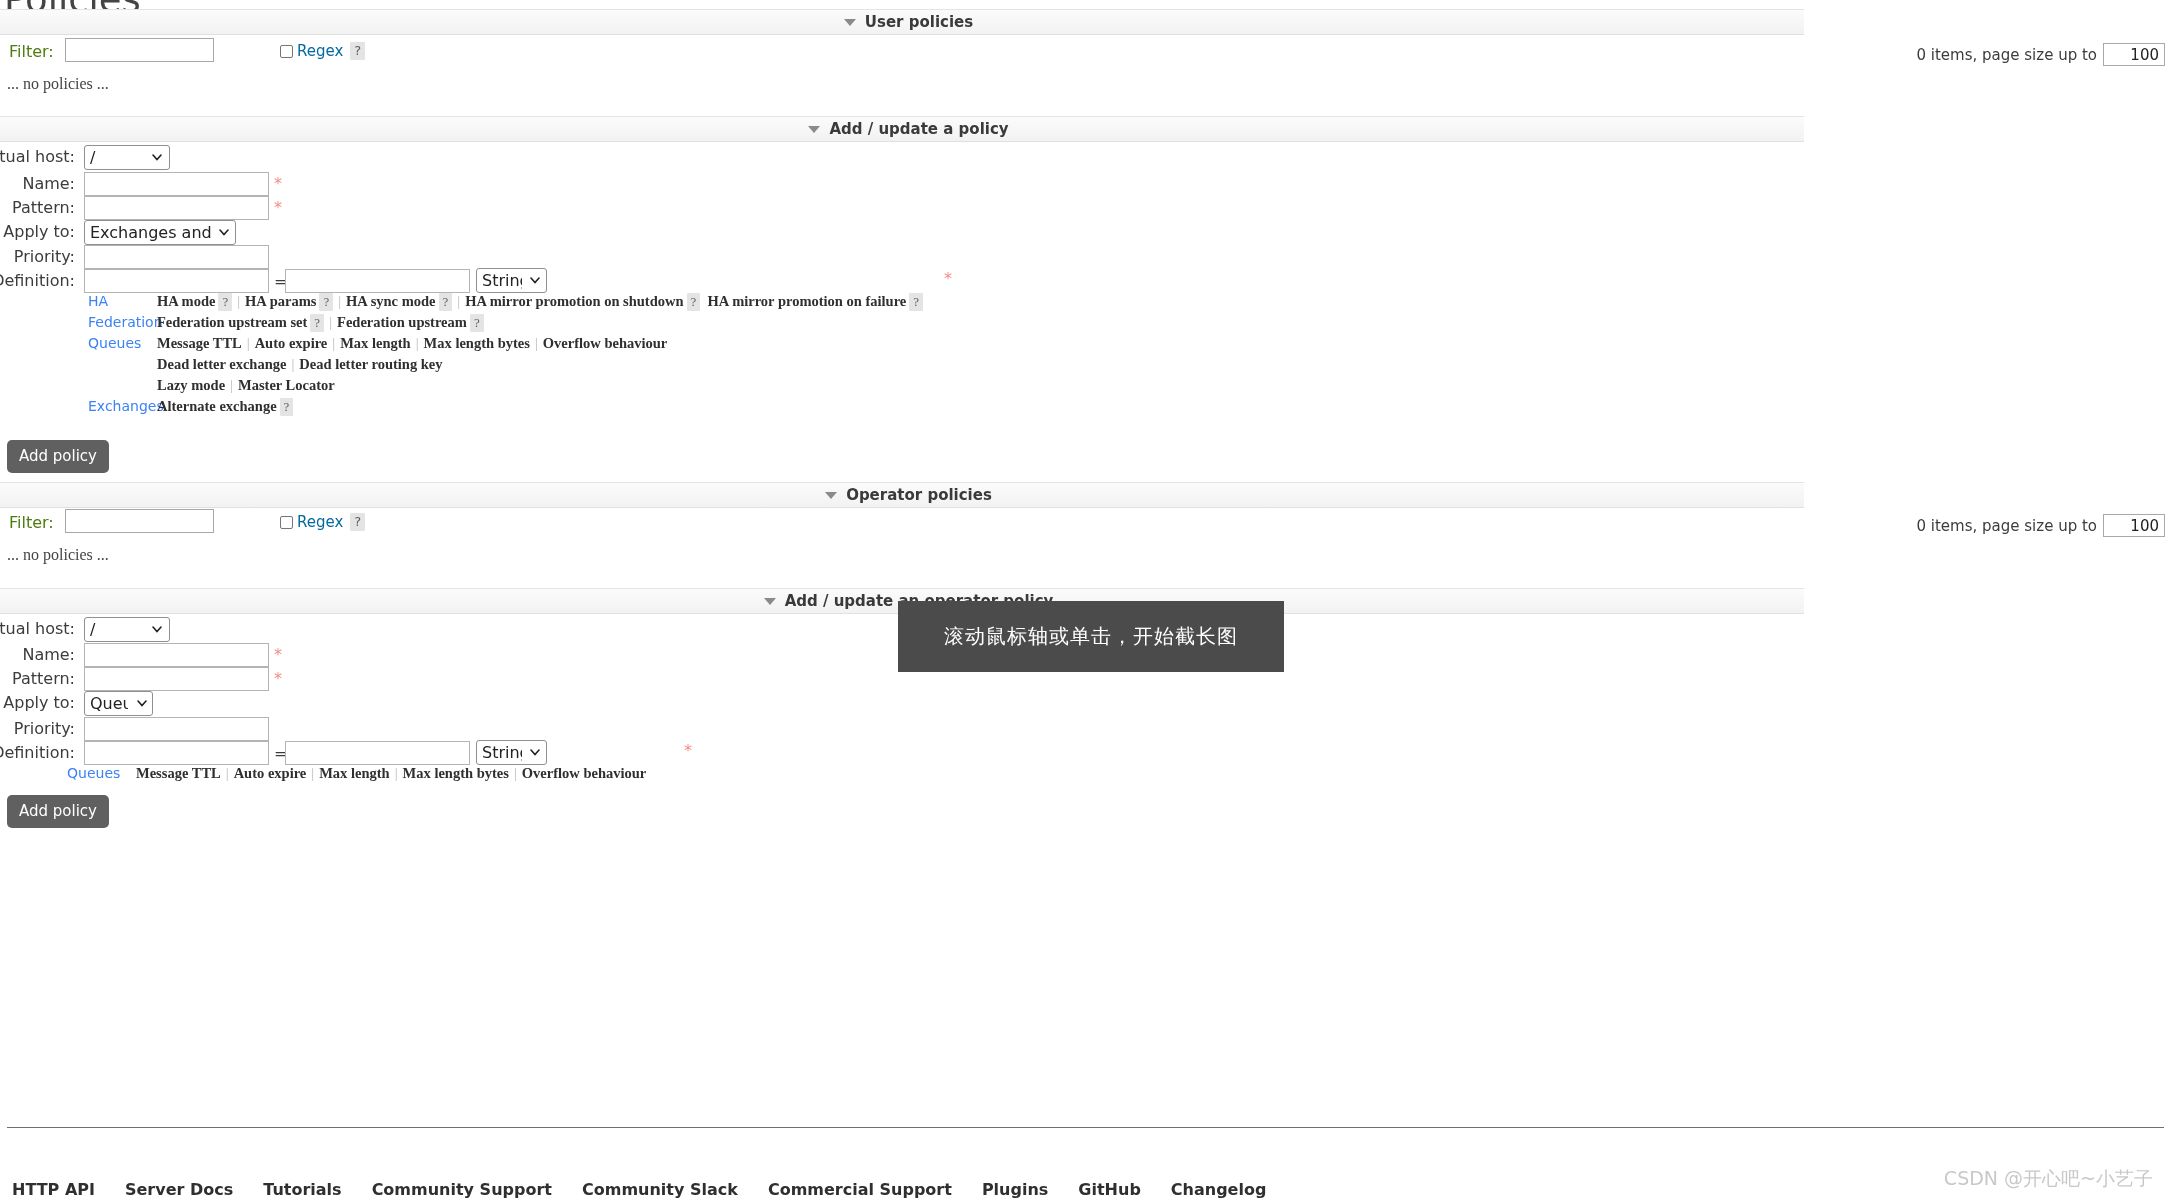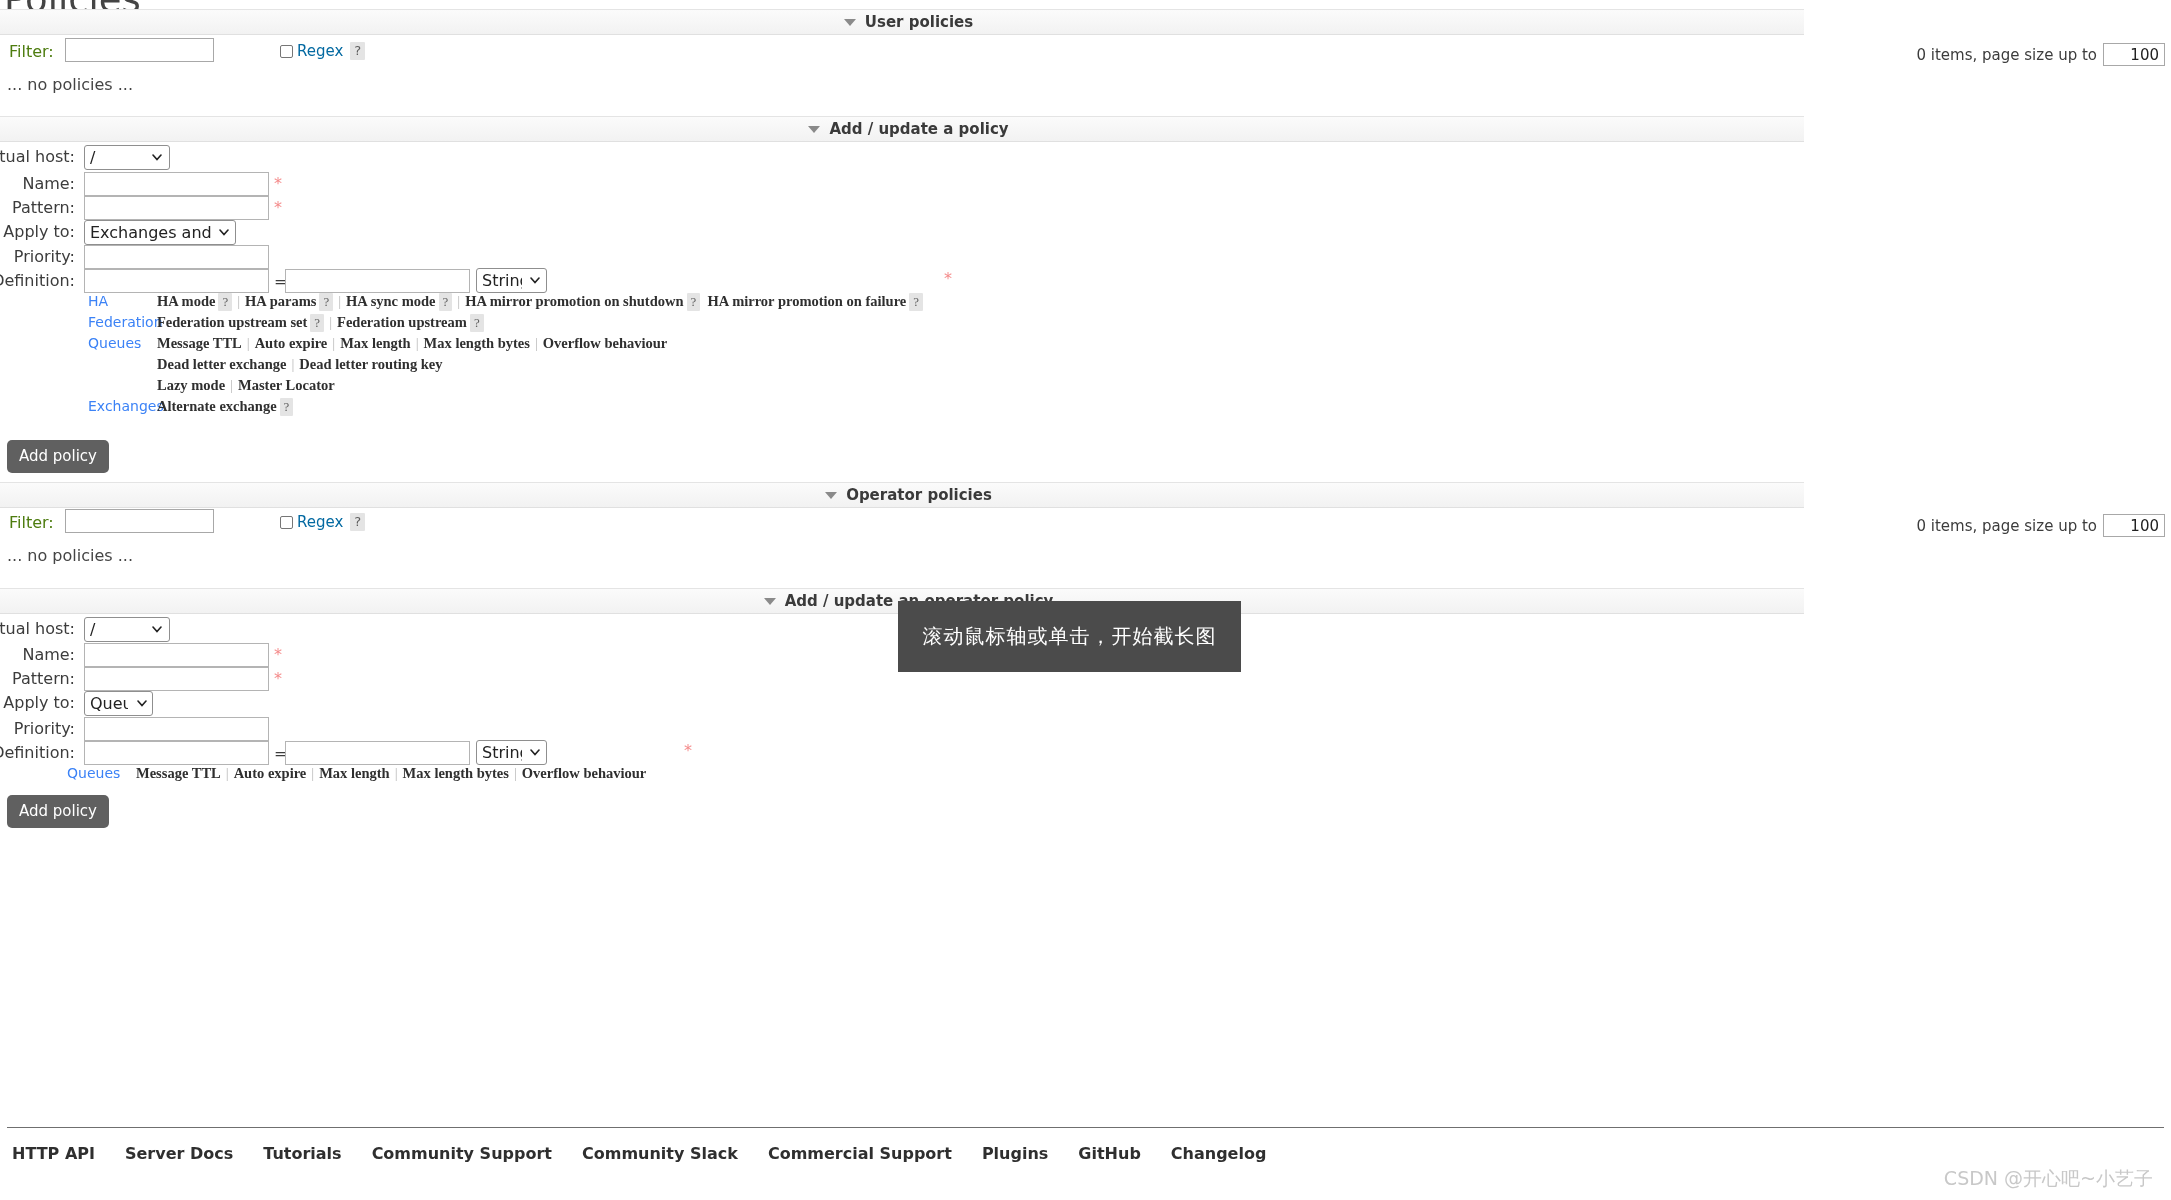--- a/index.html
+++ b/index.html
@@ -110,20 +110,21 @@
     text-align: right;
     font-size: 15px;
     padding-right: 5px;
     color: #222;
     font-family: inherit;
   }
   .no-policies {
     position: absolute; left: 7px;
     font-size: 16px; color: #444;
     white-space: nowrap;
+    font-family: Liberation Serif, serif;
   }
 
   
   .form-row { position: absolute; left: 0; height: 28px; }
   .flabel {
     position: absolute;
     width: 110px;
     text-align: right;
     font-size: 16px;
     color: #3c3c3c;
@@ -217,33 +218,34 @@
     height: 1px;
     background: #6f6f6f;
   }
   .footer-links {
     position: absolute;
     left: 12px;
     display: flex;
     gap: 30px;
     font-size: 16px;
     white-space: nowrap;
+    margin-top: 36px;
   }
   .footer-links a {
     color: #2f2f2f;
     font-weight: bold;
     text-decoration: none;
     cursor: pointer;
   }
 
   
   .shot-tip {
     position: absolute;
     left: 898px; top: 601px;
-    width: 343px; height: 71px;
+    width: 386px; height: 71px;
     background: #4b4b4b;
     color: #ffffff;
     font-size: 20px;
     display: flex;
     align-items: center;
     justify-content: center;
     letter-spacing: 1px;
   }
 
   

